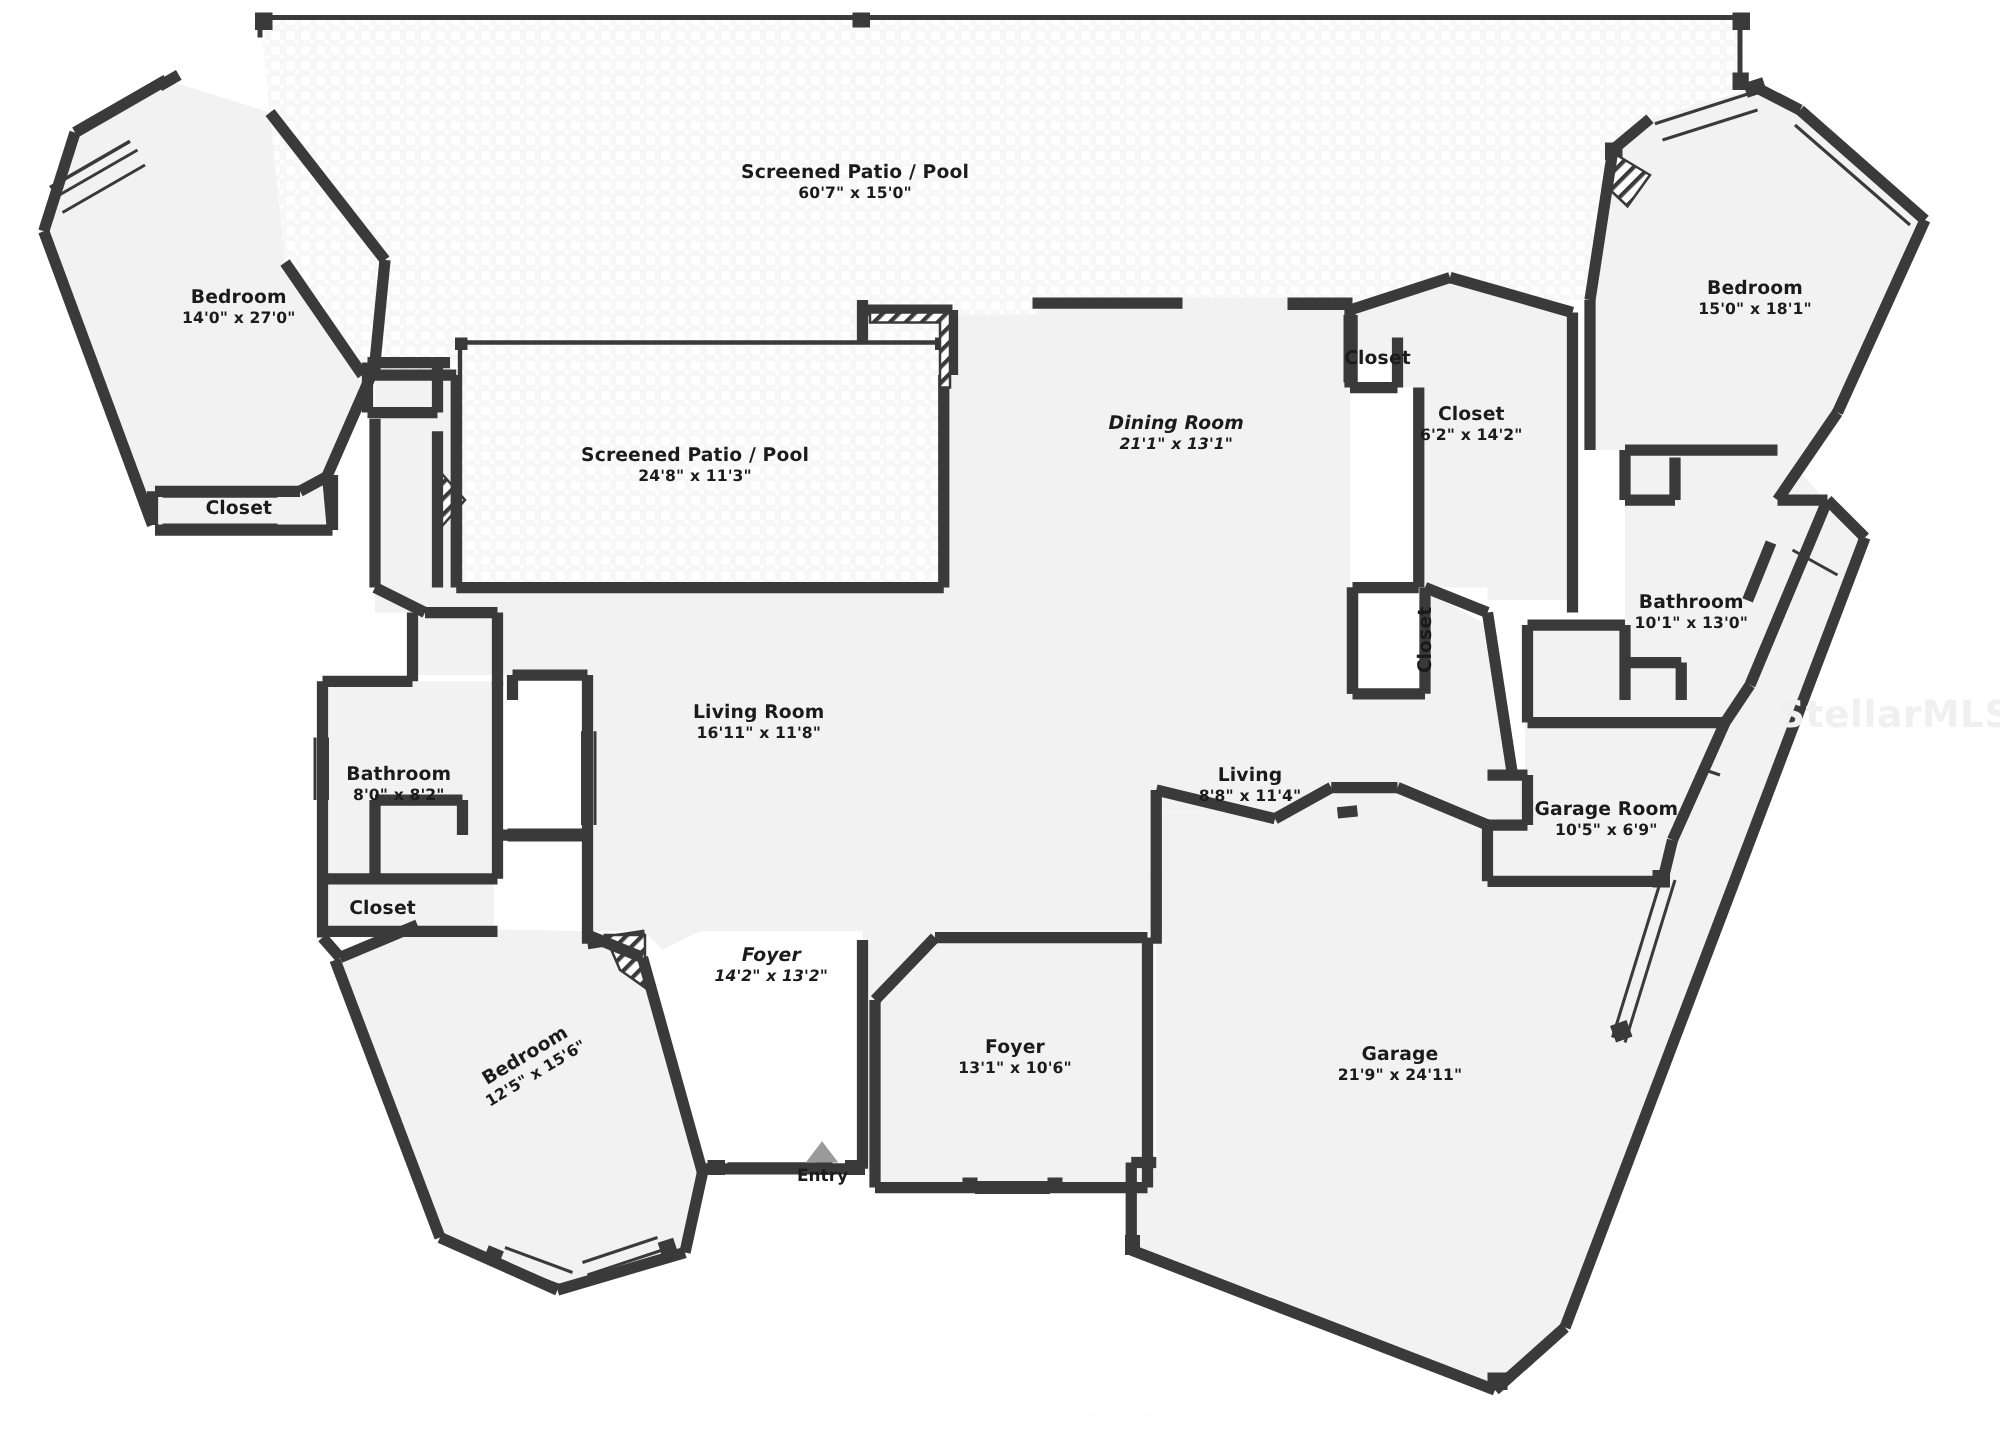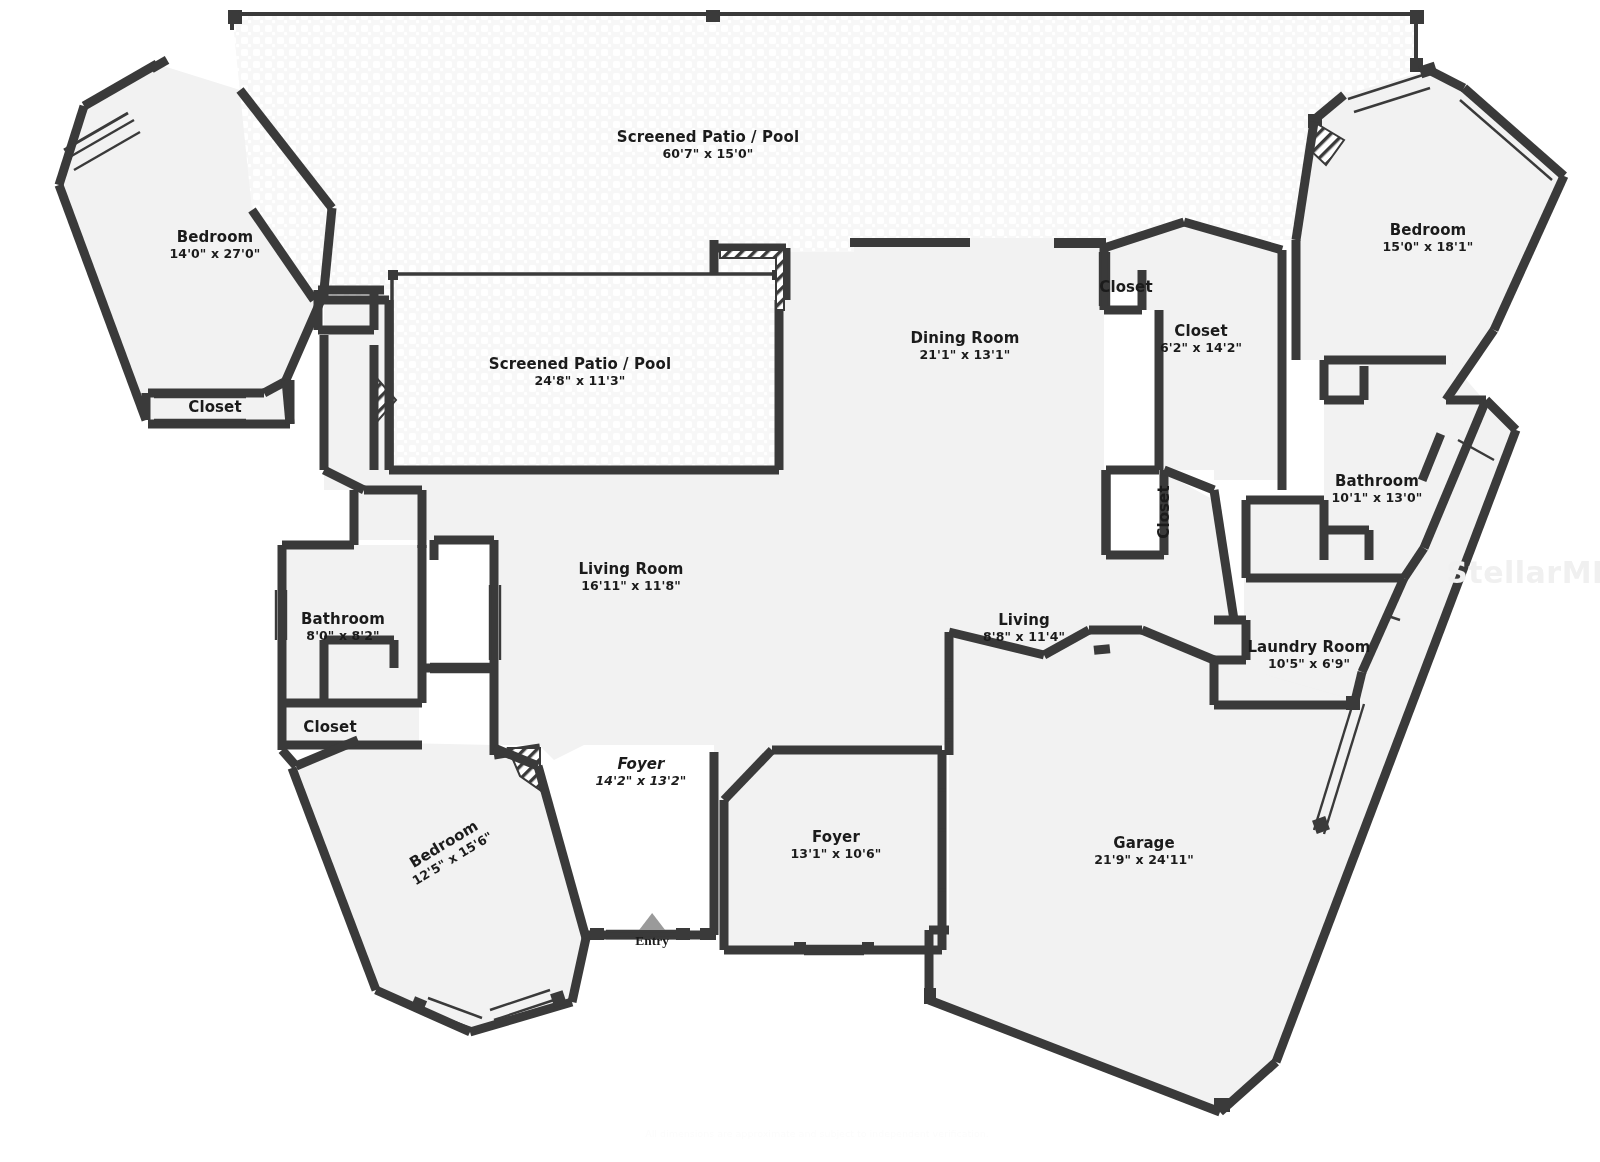--- a/index.html
+++ b/index.html
@@ -13,21 +13,20 @@
     height: 1162px;
     position: relative;
     overflow: hidden;
     font-family: "DejaVu Sans", "Liberation Sans", sans-serif;
   }
   #plan-root {
     position: absolute;
     left: 0; top: 0;
     width: 1429px;
     height: 1162px;
-    margin-left: 24px;
   }
   svg.plan {
     position: absolute;
     left: 0; top: 0;
     width: 1600px;
     height: 1162px;
     display: block;
   }
   .room-label {
     position: absolute;
@@ -476,42 +475,42 @@
 
     <div class="room-label" style="left:1177px; top:339px;">
       <div class="rl-name">Closet</div>
       <div class="rl-dim">6'2" x 14'2"</div>
     </div>
 
     <div class="room-label" style="left:1140px; top:512px; transform:translate(-50%,-50%) rotate(-90deg);">
       <div class="rl-name">Closet</div>
     </div>
 
-    <div class="room-label" style="left:941px; top:346px;">
+    <div class="room-label" style="left:941px; top:346px;font-style:italic;">
       <div class="rl-name">Dining Room</div>
       <div class="rl-dim">21'1" x 13'1"</div>
     </div>
 
     <div class="room-label" style="left:1353px; top:489px;">
       <div class="rl-name">Bathroom</div>
       <div class="rl-dim">10'1" x 13'0"</div>
     </div>
 
     <div class="room-label" style="left:607px; top:577px;">
       <div class="rl-name">Living Room</div>
       <div class="rl-dim">16'11" x 11'8"</div>
     </div>
 
     <div class="room-label" style="left:1000px; top:628px;">
       <div class="rl-name">Living</div>
       <div class="rl-dim">8'8" x 11'4"</div>
     </div>
 
     <div class="room-label" style="left:1285px; top:655px;">
-      <div class="rl-name">Laundry Room</div>
+      <div class="rl-name">Garage Room</div>
       <div class="rl-dim">10'5" x 6'9"</div>
     </div>
 
     <div class="room-label" style="left:319px; top:627px;">
       <div class="rl-name">Bathroom</div>
       <div class="rl-dim">8'0" x 8'2"</div>
     </div>
 
     <div class="room-label" style="left:306px; top:727px;">
       <div class="rl-name">Closet</div>
@@ -531,21 +530,21 @@
       <div class="rl-name">Garage</div>
       <div class="rl-dim">21'9" x 24'11"</div>
     </div>
 
     <div class="room-label" style="left:424px; top:851px; transform:translate(-50%,-50%) rotate(-31deg);">
       <div class="rl-name">Bedroom</div>
       <div class="rl-dim">12'5" x 15'6"</div>
     </div>
   </div>
 
-  <div class="entry-label" style="left:628px; top:913px;font-family:Liberation Serif, serif;">
+  <div class="entry-label" style="left:658px; top:913px;">
     <div class="entry-tri"></div>
     <div>Entry</div>
   </div>
 
   <div class="watermark" style="left:1516px; top:572px;">StellarMLS</div>
 
   <div class="disclaimer" style="left:793px; top:1133px;">All dimensions are approximate and subject to independent verification.</div>
 
 </div>
 

